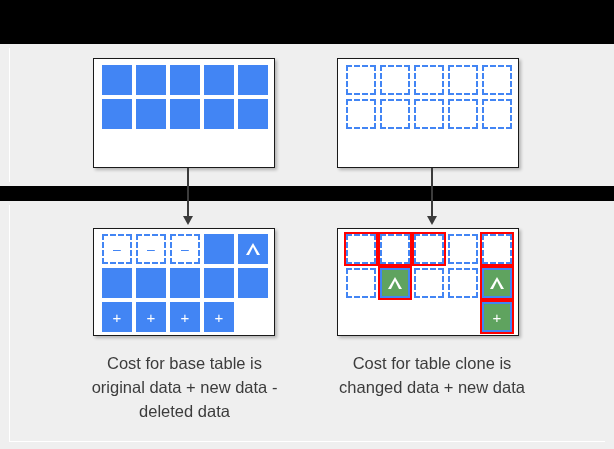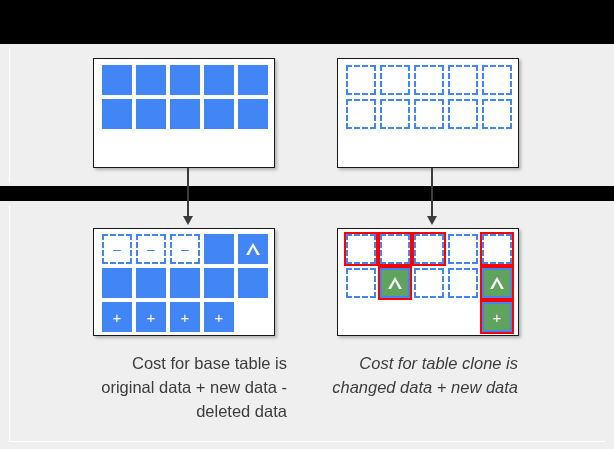--- a/index.html
+++ b/index.html
@@ -90,21 +90,21 @@
     position: absolute;
     width: 0; height: 0;
     border-left: 5px solid transparent;
     border-right: 5px solid transparent;
     border-top: 9px solid #3c3c3c;
   }
 
   
   .caption {
     position: absolute;
-    text-align: right;
+    text-align: center;
     color: #3c3c3c;
     font-size: 16.5px;
     line-height: 1.45;
     font-family: "Liberation Sans", sans-serif;
   }
 </style>
 </head>
 <body>
 
 <div id="stage">
@@ -224,15 +224,15 @@
     <div class="redbox" style="left:40px; top:3px;  width:34px; height:34px;"></div>
     <div class="redbox" style="left:74px; top:3px;  width:34px; height:34px;"></div>
     <div class="redbox" style="left:142px;top:3px;  width:34px; height:34px;"></div>
     <div class="redbox" style="left:40px; top:37px; width:34px; height:34px;"></div>
     <div class="redbox" style="left:142px;top:37px; width:34px; height:34px;"></div>
     <div class="redbox" style="left:142px;top:71px; width:34px; height:34px;"></div>
   </div>
 
   <div class="caption" style="left:82px; top:352px; width:205px;">Cost for base table is original data + new data - deleted data</div>
 
-  <div class="caption" style="left:328px; top:352px; width:190px;font-style:italic;">Cost for table clone is changed data + new data</div>
+  <div class="caption" style="left:337px; top:352px; width:190px;">Cost for table clone is changed data + new data</div>
 
 </div>
 
 </body></html>

